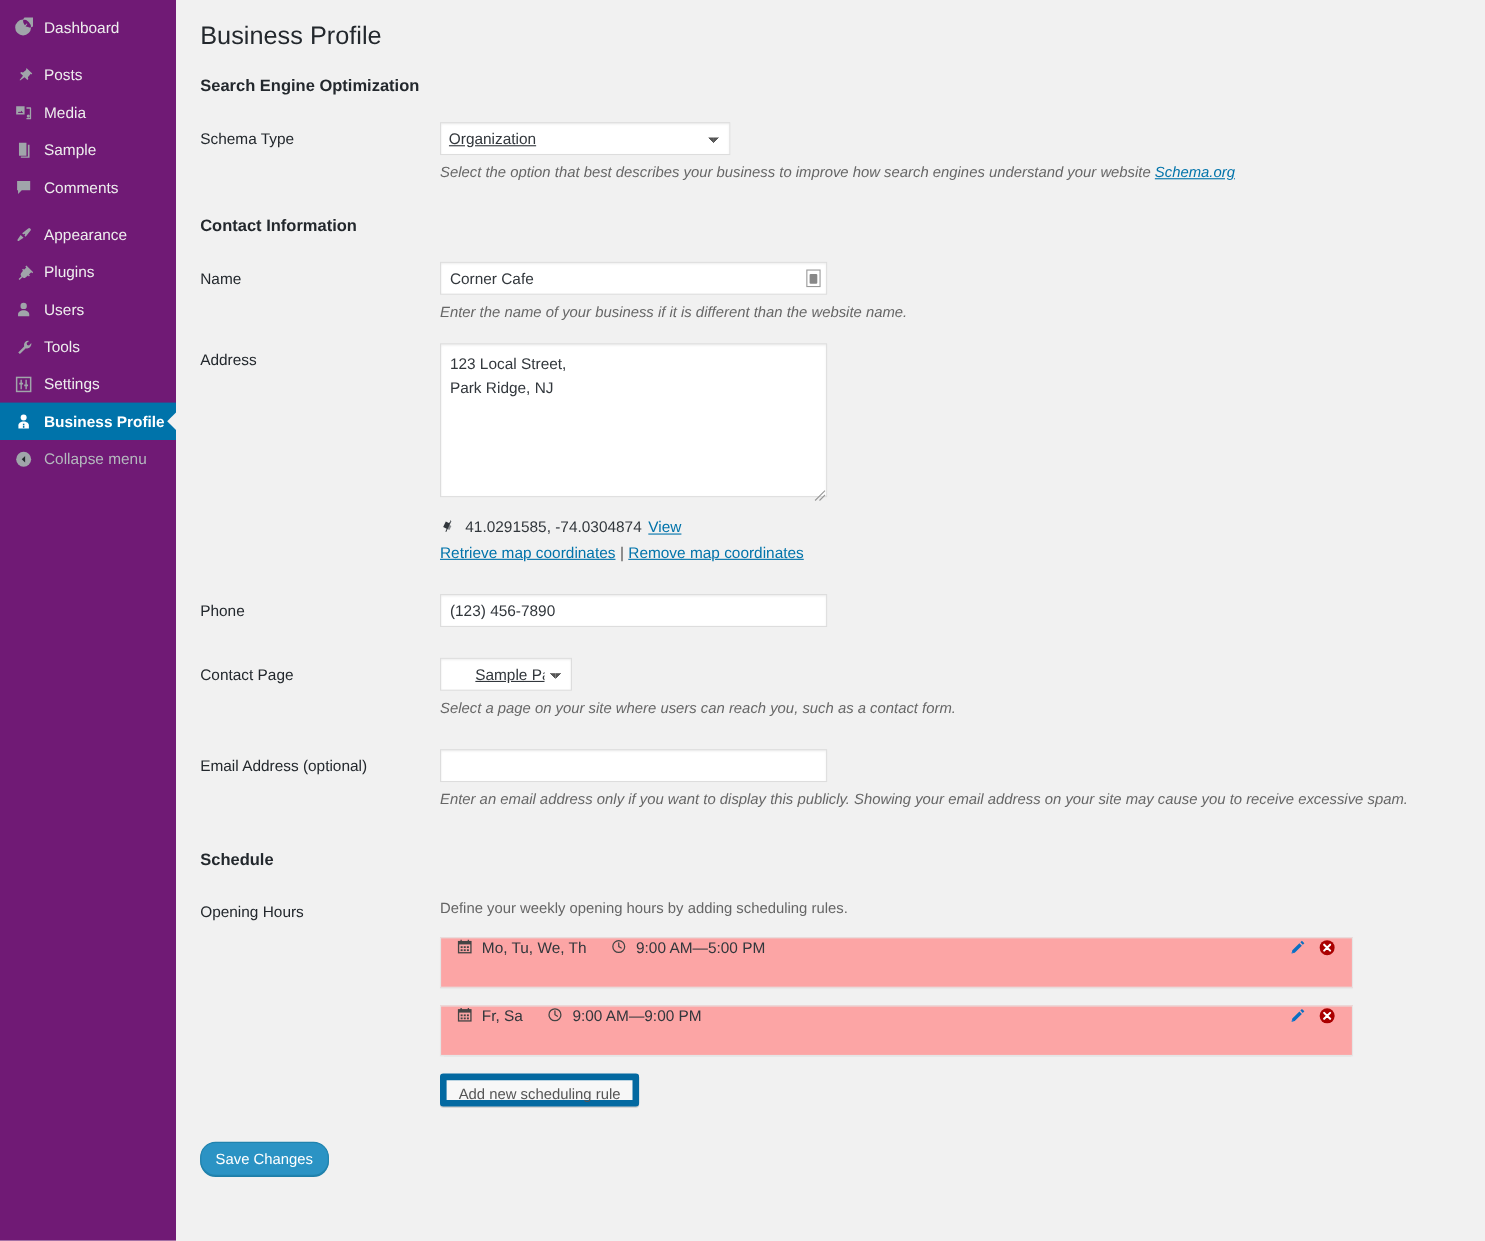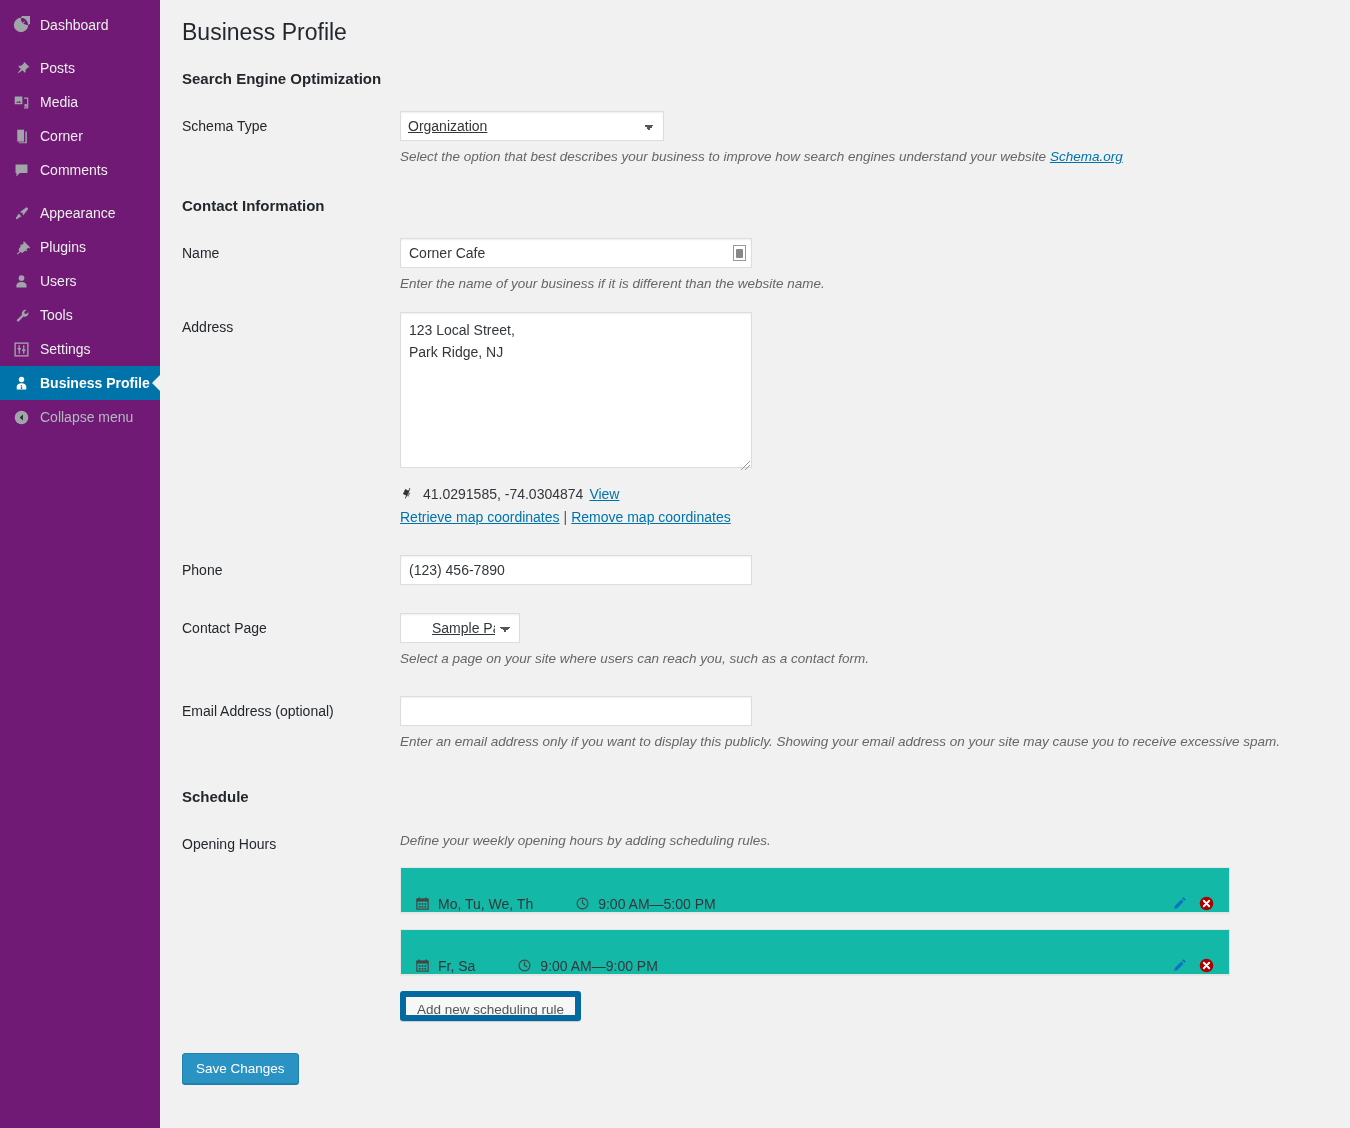--- a/index.html
+++ b/index.html
@@ -120,21 +120,21 @@
     border: 1px solid #999;
     background: #fff;
     display: flex; align-items: center; justify-content: center;
   }
   .autofill-icon i {
     display: block; width: 7px; height: 9px;
     background: #888;
     border-radius: 1px;
   }
   textarea.addr {
-    width: 352px; height: 156px;
+    width: 352px; height: 140px;
     resize: none;
     line-height: 1.55;
     padding: 7px 8px;
     overflow: hidden;
   }
   .resize-grip {
     position: absolute; right: 1px; bottom: 1px;
     width: 14px; height: 14px; pointer-events: none;
   }
   .addr-wrap { position: relative; width: 352px; }
@@ -162,32 +162,32 @@
   .coords-line .marker { margin-right: 7px; display:flex; align-items:center; }
   .coords-line a { color: #0073aa; text-decoration: underline; margin-left: 6px; }
   .coord-links {
     margin-top: 7px;
     font-size: 14px; color: #555;
   }
   .coord-links a { color: #0073aa; text-decoration: underline; }
   .coord-links .sep { margin: 0 4px; color: #555; }
 
   
-  .sched-intro { font-size: 13.5px; font-style: italic; color: #666; padding-top: 4px; }
+  .sched-intro { font-size: 13.5px; color: #666; padding-top: 4px; }
   .rule-list { margin-top: 19px; }
   .rule-row {
-    background: #14b8a6;
+    background: #fca5a5;
     border: 1px solid #e5e5e5;
     box-shadow: 0 1px 1px rgba(0,0,0,.04);
     height: 46px;
     width: 830px;
-    display: flex; align-items: flex-end;
+    display: flex; align-items: flex-start;
     padding: 0 14px 0 14px;
     margin-bottom: 16px;
-    font-size: 14px; color: #32373c; gap: 20px;
+    font-size: 14px; color: #32373c;
   }
   .rule-row .days { display: flex; align-items: center; margin-right: 22px; }
   .rule-row .hours { display: flex; align-items: center; }
   .rule-row .gi { margin-right: 8px; display: flex; align-items: center; }
   .rule-row .spacer { flex: 1; }
   .rule-actions { display: flex; align-items: center; gap: 10px; }
   .icon-btn { cursor: pointer; display: flex; align-items: center; }
 
   button.btn-secondary {
     font-family: "Liberation Sans", sans-serif;
@@ -200,21 +200,21 @@
     padding: 5px 11px;
     height: 30px;
     cursor: pointer;
   }
   button.btn-primary {
     font-family: "Liberation Sans", sans-serif;
     font-size: 13.5px;
     color: #fff;
     background: #2b93c4;
     border: 1px solid #2083ae;
-    border-radius: 3px;
+    border-radius: 14px;
     box-shadow: 0 1px 0 #1e7ea8;
     padding: 6px 13px;
     height: 31px;
     cursor: pointer;
   }
   .submit-wrap { margin-top: 32px; padding-bottom: 20px; }
 </style>
 </head>
 <body>
 
@@ -251,21 +251,21 @@
       <span class="lbl">Media</span>
     </div>
 
     <div class="menu-item">
       <span class="ic">
         <svg width="17" height="17" viewBox="0 0 20 20" fill="currentColor">
             <path d="M5 2h8v14H5z"></path>
             <path d="M14.5 4.2h1.8V18H7v-1.3h7.5z"></path>
           </svg>
       </span>
-      <span class="lbl">Corner</span>
+      <span class="lbl">Sample</span>
     </div>
 
     <div class="menu-item">
       <span class="ic">
         <svg width="17" height="17" viewBox="0 0 20 20" fill="currentColor">
             <path d="M3 3h14v10H8l-4 4v-4H3z"></path>
           </svg>
       </span>
       <span class="lbl">Comments</span>
     </div>

